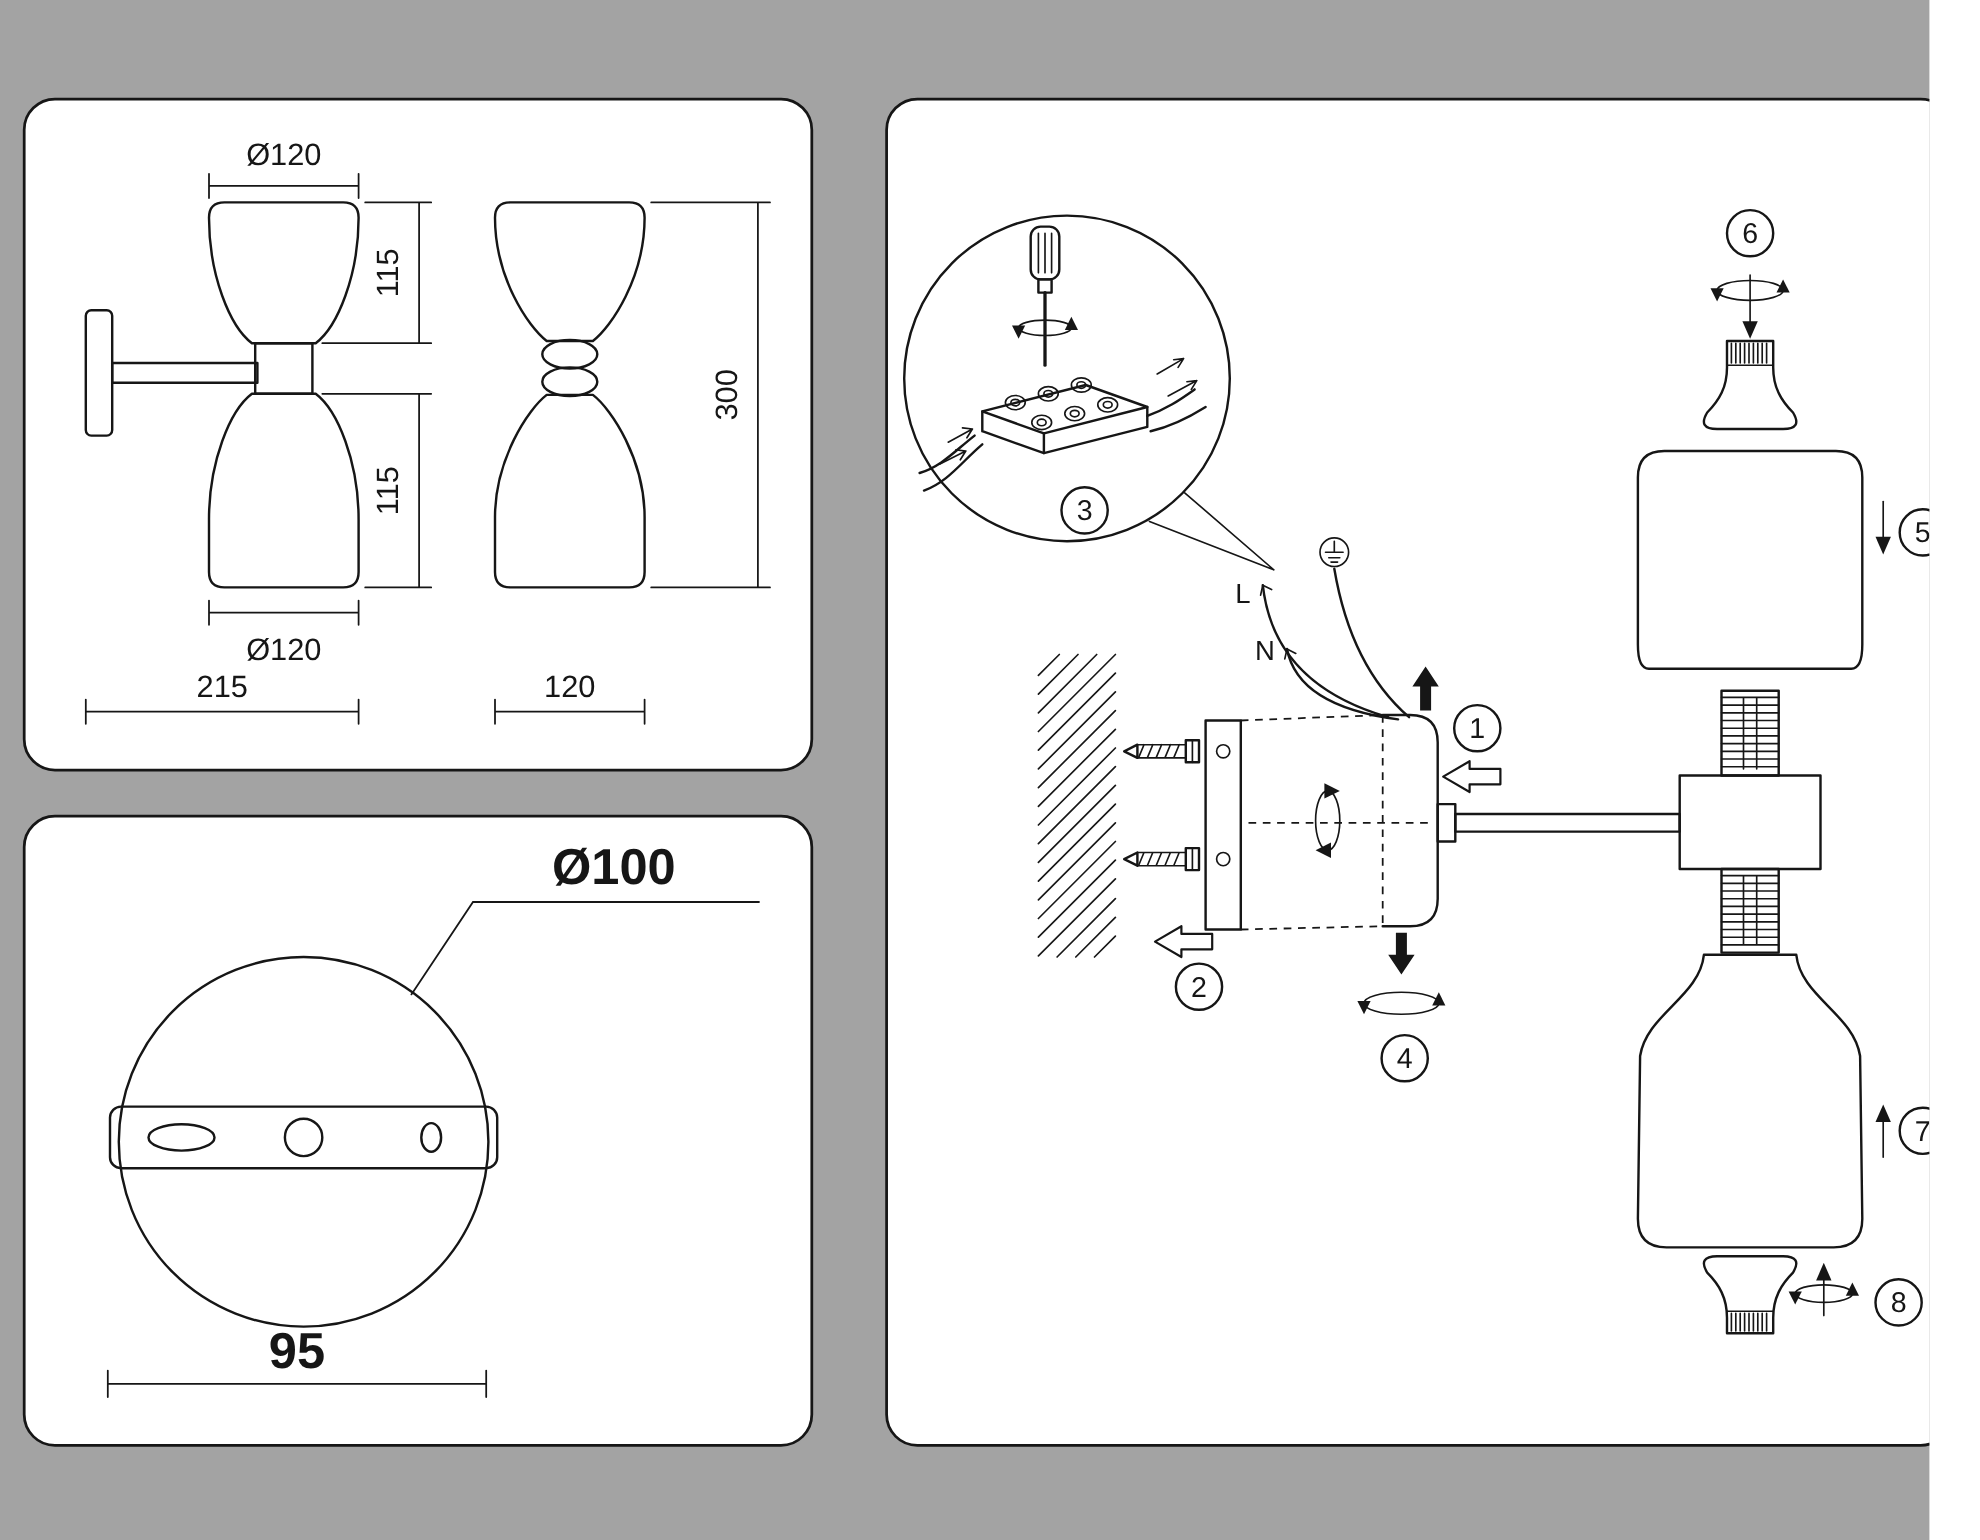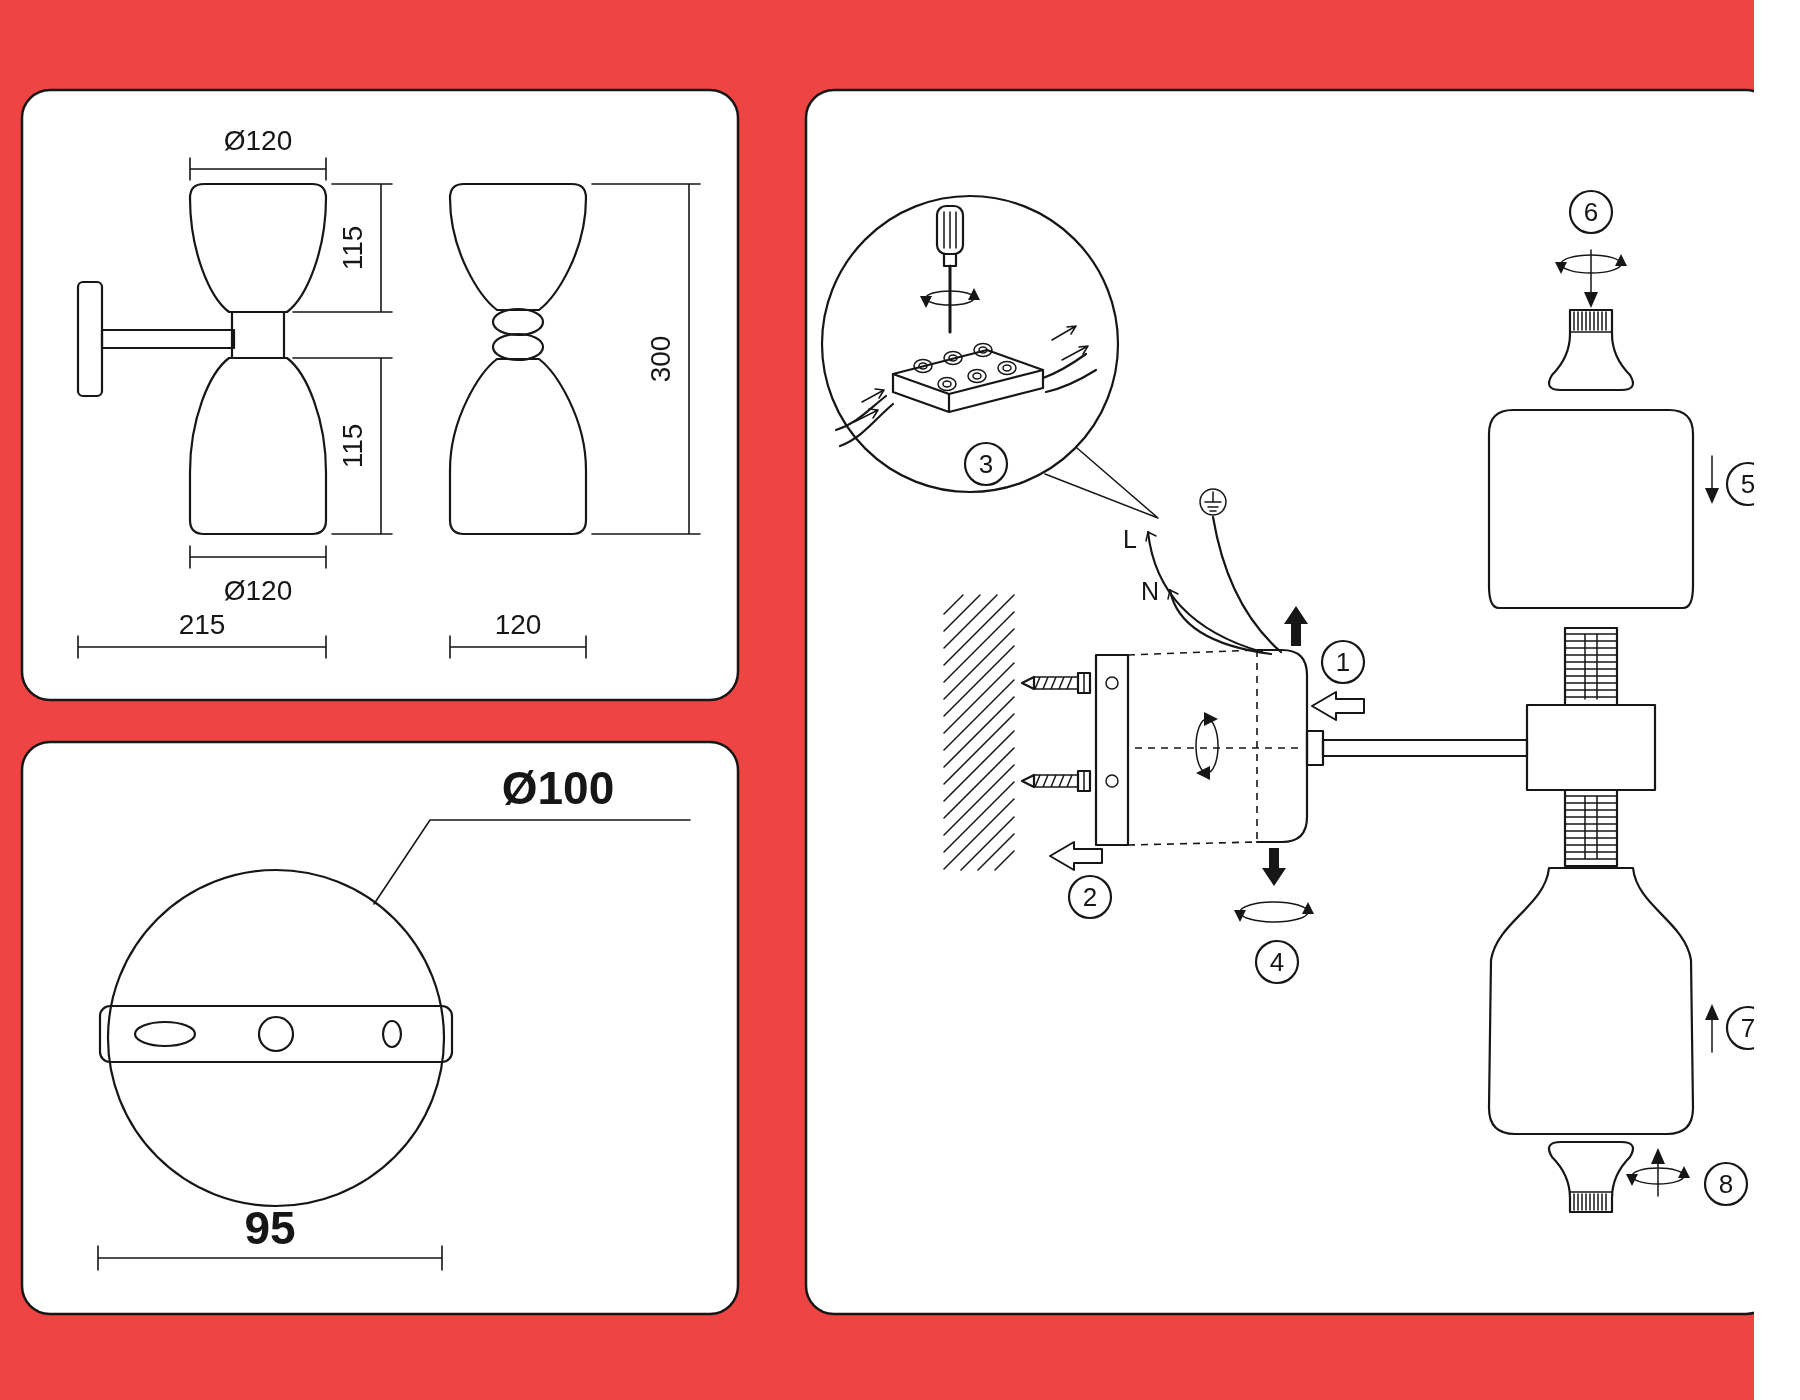--- a/index.html
+++ b/index.html
@@ -1,16 +1,16 @@
 <!DOCTYPE html>
 <html><head>
 <meta charset="utf-8">
 <style>
   html,body{margin:0;padding:0;background:#ffffff;}
-  .stage{position:relative;width:1754px;height:1400px;background:#ef4444;overflow:hidden;}
+  .stage{position:relative;width:1754px;height:1400px;background:#a3a3a3;overflow:hidden;}
   .panel{fill:#fff;stroke:#161616;stroke-width:2.5;}
   .ln{fill:none;stroke:#161616;stroke-width:2.2;stroke-linecap:round;stroke-linejoin:round;}
   .ln3{fill:none;stroke:#161616;stroke-width:3;stroke-linecap:round;}
   .thin{fill:none;stroke:#161616;stroke-width:1.5;stroke-linecap:round;stroke-linejoin:round;}
   .dim{fill:none;stroke:#161616;stroke-width:1.6;stroke-linecap:round;}
   .dash{fill:none;stroke:#161616;stroke-width:1.6;stroke-dasharray:7 6;}
   .blk{fill:#161616;stroke:none;}
   .arrOut{fill:#ffffff;stroke:#161616;stroke-width:2;stroke-linejoin:round;}
   text{font-family:"Liberation Sans",sans-serif;fill:#161616;}
   .t28{font-size:28px;}

